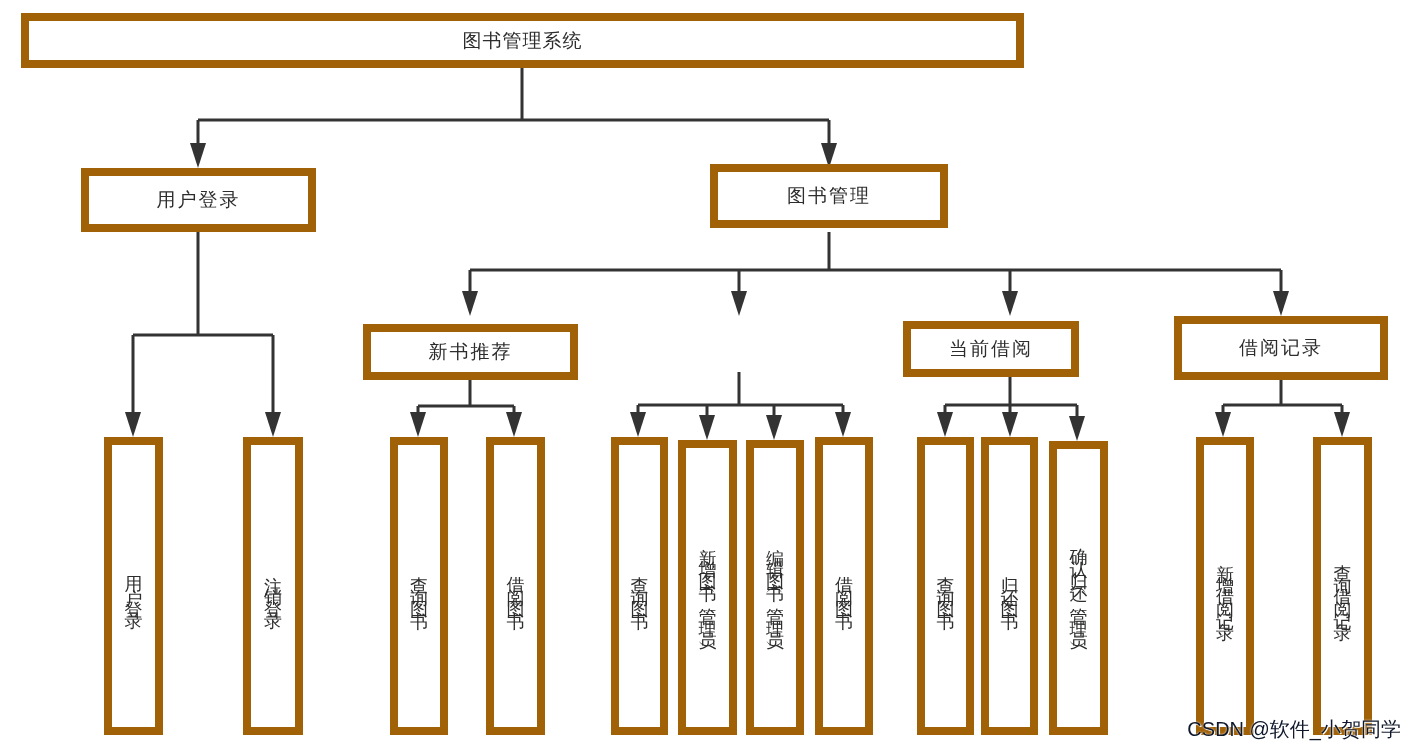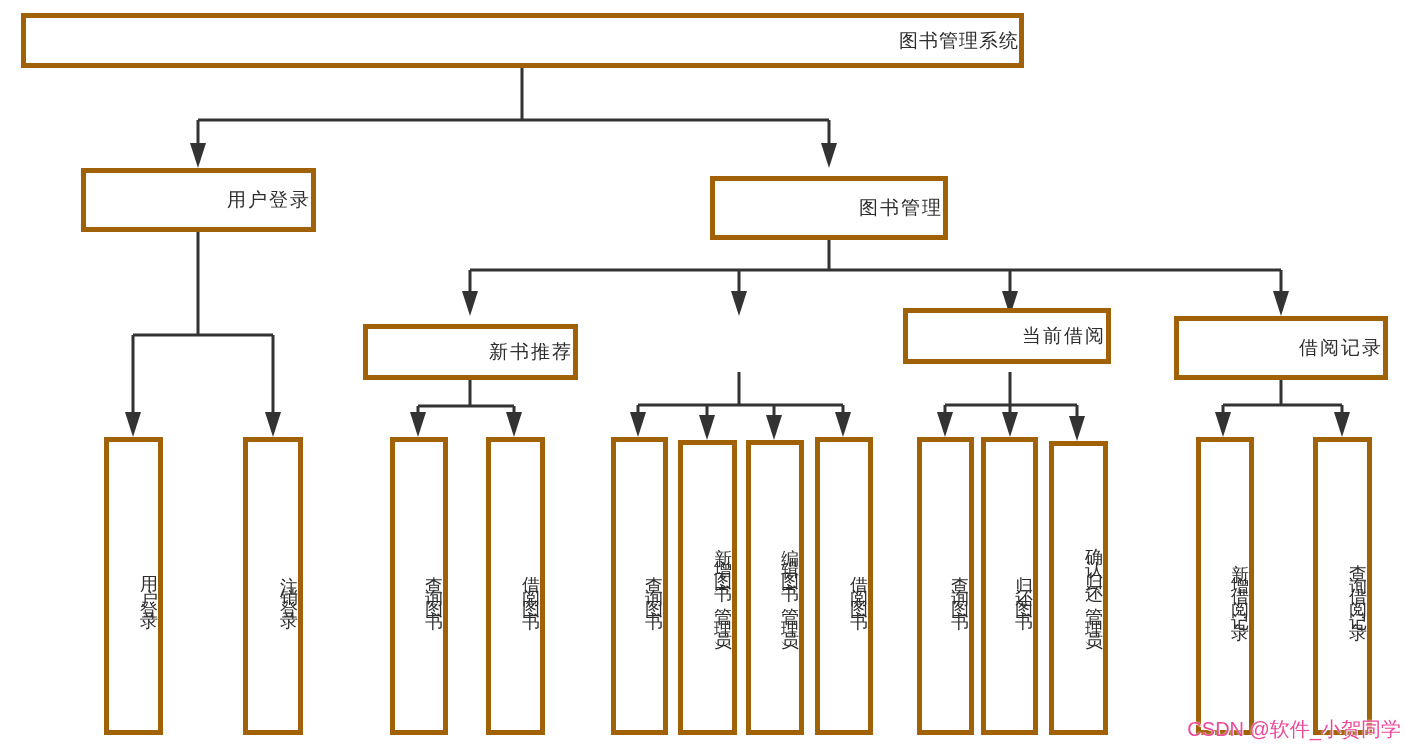--- a/index.html
+++ b/index.html
@@ -12,25 +12,25 @@
     overflow: hidden;
   }
   .connectors {
     position: absolute;
     left: 0; top: 0;
     z-index: 0;
   }
   .box {
     position: absolute;
     background: #ffffff;
-    border: 5px solid #a16207;
+    border: 8px solid #a16207;
     box-sizing: border-box;
     display: flex;
     align-items: center;
-    justify-content: flex-end;
+    justify-content: center;
     z-index: 1;
   }
   .hlabel {
     font-size: 19px;
     letter-spacing: 2px;
     color: #2d2d2d;
     white-space: nowrap;
   }
   .root .hlabel { letter-spacing: 1px; }
   .vlabel {
@@ -40,21 +40,21 @@
     line-height: 1;
     letter-spacing: 12px;
     color: #2d2d2d;
   }
   .watermark {
     position: absolute;
     right: 4px;
     bottom: 4px;
     z-index: 2;
     font-size: 20px;
-    color: #ec4899;
+    color: #0f172a;
     text-shadow: 0 0 2px #ffffff, 1px 1px 0 #ffffff;
     white-space: nowrap;
   }
 </style>
 </head>
 <body>
 
 <div class="canvas">
 
   <svg class="connectors" width="1405" height="747" viewBox="0 0 1405 747">
@@ -90,28 +90,28 @@
     </g>
   </svg>
 
   <div class="box root" style="left:21px;top:13px;width:1003px;height:55px">
     <span class="hlabel">图书管理系统</span>
   </div>
 
   <div class="box" style="left:81px;top:168px;width:235px;height:64px">
     <span class="hlabel">用户登录</span>
   </div>
-  <div class="box" style="left:710px;top:176px;width:238px;height:64px">
+  <div class="box" style="left:710px;top:164px;width:238px;height:64px">
     <span class="hlabel">图书管理</span>
   </div>
 
   <div class="box" style="left:363px;top:324px;width:215px;height:56px">
     <span class="hlabel">新书推荐</span>
   </div>
-  <div class="box" style="left:903px;top:308px;width:208px;height:56px">
+  <div class="box" style="left:903px;top:321px;width:176px;height:56px">
     <span class="hlabel">当前借阅</span>
   </div>
   <div class="box" style="left:1174px;top:316px;width:214px;height:64px">
     <span class="hlabel">借阅记录</span>
   </div>
 
   <div class="box" style="left:104px;top:437px;width:59px;height:298px">
     <span class="vlabel">用户登录</span>
   </div>
   <div class="box" style="left:243px;top:437px;width:60px;height:298px">

